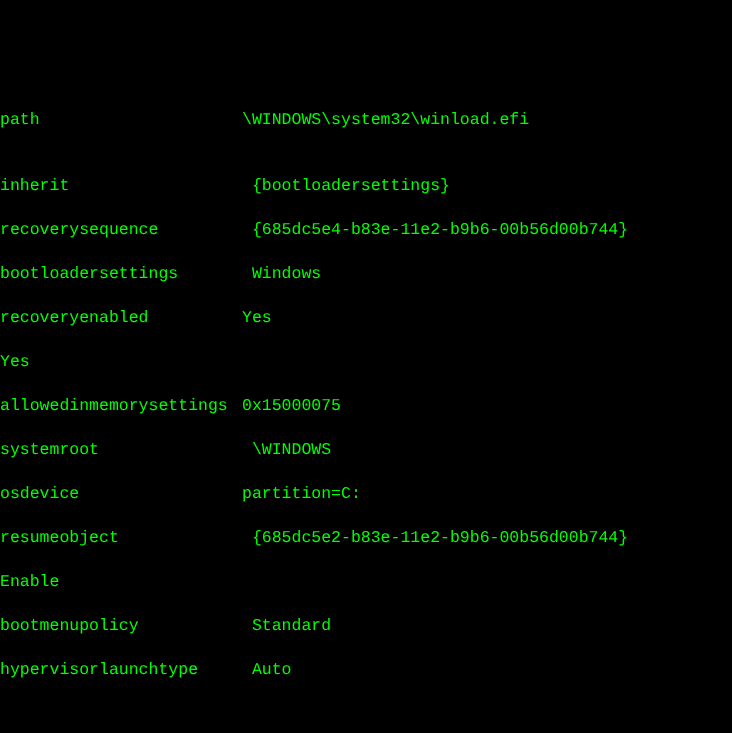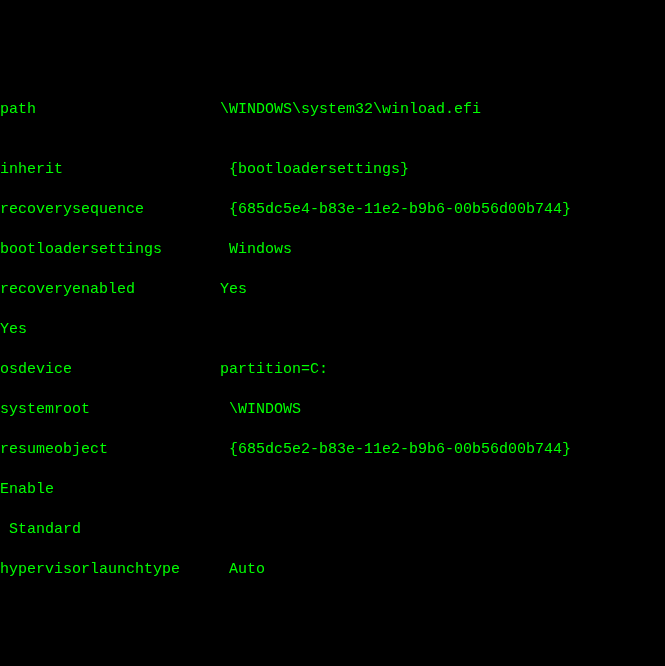--- a/index.html
+++ b/index.html
@@ -36,25 +36,26 @@
 
 
 <div class="terminal">
 <div class="row"><span class="key">path</span><span class="val">\WINDOWS\system32\winload.efi</span></div>
 <div class="row"></div>
 <div class="row"><span class="key">inherit</span><span class="val"> {bootloadersettings}</span></div>
 <div class="row"><span class="key">recoverysequence</span><span class="val"> {685dc5e4-b83e-11e2-b9b6-00b56d00b744}</span></div>
 <div class="row"><span class="key">bootloadersettings</span><span class="val"> Windows</span></div>
 <div class="row"><span class="key">recoveryenabled</span><span class="val">Yes</span></div>
 <div class="row"><span class="val">Yes</span></div>
+<div class="row"><span class="key">allowedinmemorysettings</span><span class="val">0x15000075</span></div>
+<div class="row"><span class="key">systemroot</span><span class="val"> \WINDOWS</span></div>
 <div class="row"><span class="key">osdevice</span><span class="val">partition=C:</span></div>
-<div class="row"><span class="key">systemroot</span><span class="val"> \WINDOWS</span></div>
 <div class="row"><span class="key">resumeobject</span><span class="val"> {685dc5e2-b83e-11e2-b9b6-00b56d00b744}</span></div>
 <div class="row"><span class="val">Enable</span></div>
-<div class="row"><span class="val"> Standard</span></div>
+<div class="row"><span class="key">bootmenupolicy</span><span class="val"> Standard</span></div>
 <div class="row"><span class="key">hypervisorlaunchtype</span><span class="val"> Auto</span></div>
 
 
 
 
 
 
 
 
 

